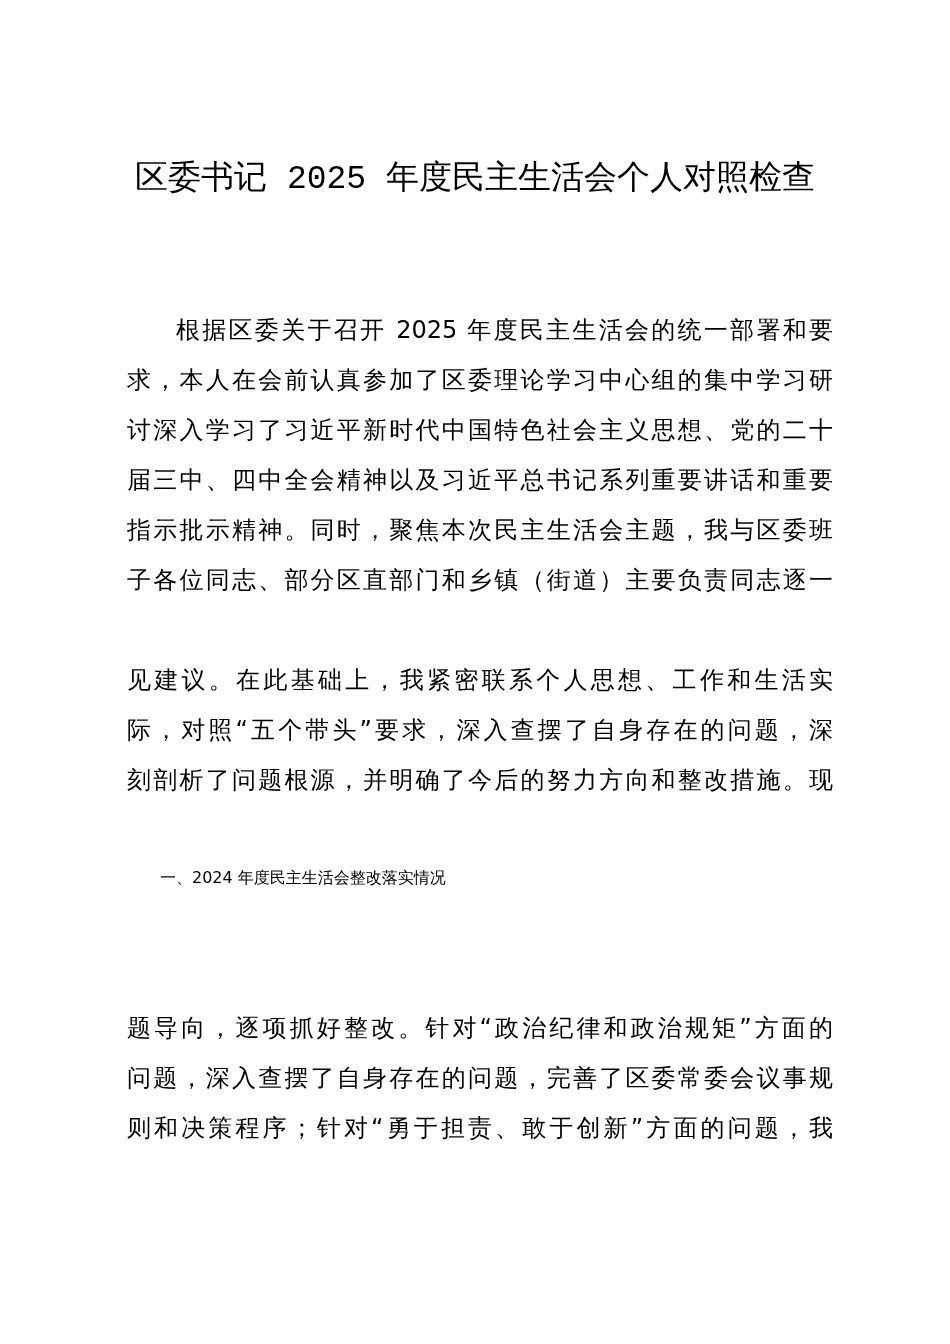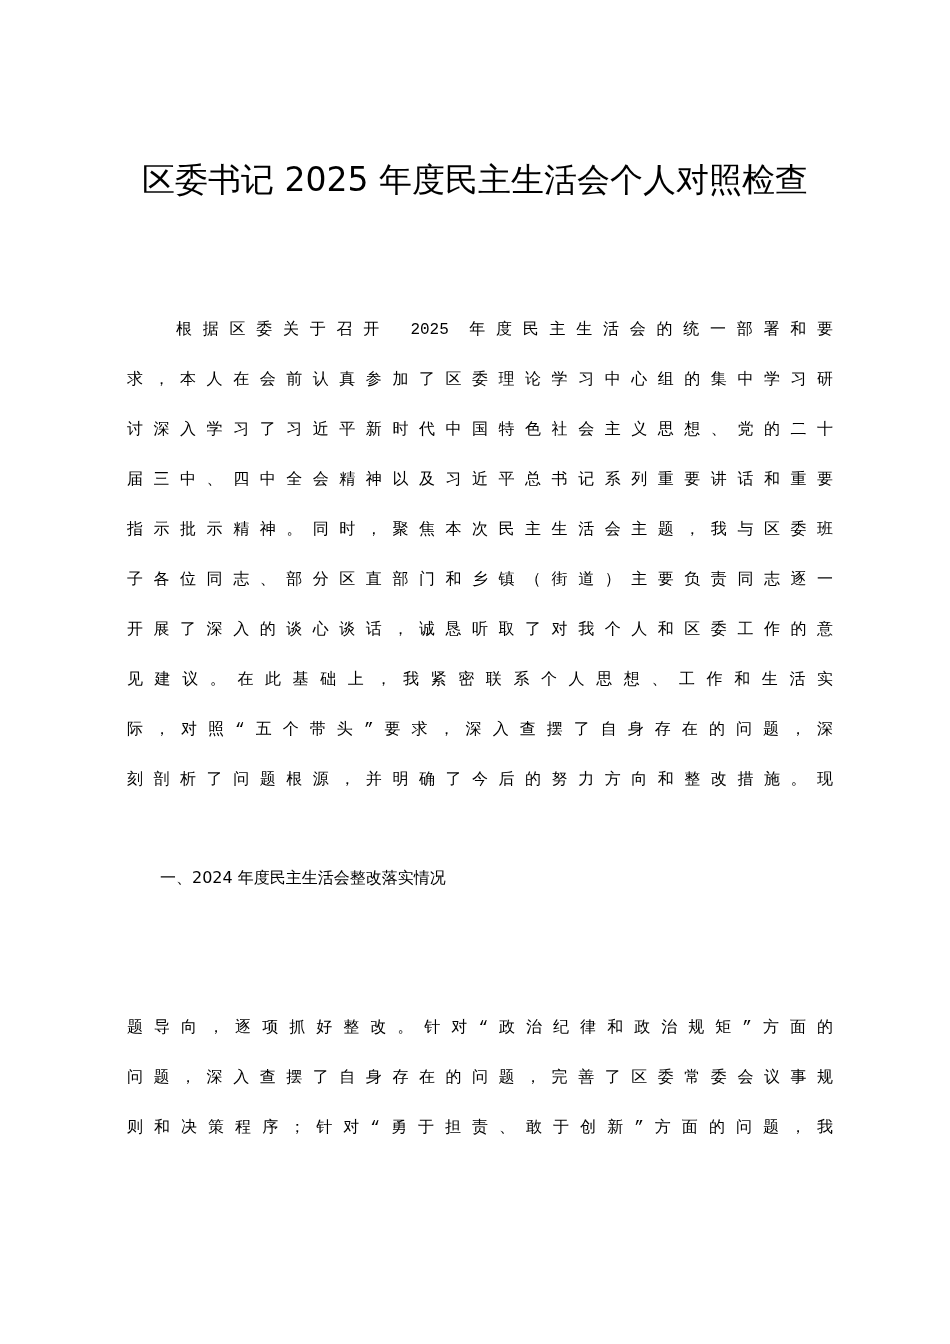--- a/index.html
+++ b/index.html
@@ -24,33 +24,33 @@
       background: #ffffff;
     }
     .title {
       position: absolute;
       left: 100px;
       width: 750px;
       text-align: center;
       font-size: 33px;
       line-height: 40px;
       white-space: nowrap;
+      font-family: Liberation Mono, monospace;
     }
     .title-line-1 { top: 160px; }
     .title-line-2 { top: 209px; }
     .line {
       position: absolute;
       left: 127px;
       width: 706px;
-      font-size: 16px;
+      font-size: 24px;
       line-height: 32px;
       white-space: nowrap;
       text-align: justify;
       text-align-last: justify;
-      font-family: Liberation Mono, monospace;
     }
     .line.last {
       text-align-last: left;
     }
     .line.indent {
       left: 176px;
       width: 657px;
     }
     .heading-line {
       position: absolute;
@@ -66,21 +66,20 @@
 <div class="page">
 
   <div class="title title-line-1">区委书记 2025 年度民主生活会个人对照检查</div>
 
   <div class="line indent" style="top:314px;">根据区委关于召开 2025 年度民主生活会的统一部署和要</div>
   <div class="line" style="top:364px;">求，本人在会前认真参加了区委理论学习中心组的集中学习研</div>
   <div class="line" style="top:414px;">讨深入学习了习近平新时代中国特色社会主义思想、党的二十</div>
   <div class="line" style="top:464px;">届三中、四中全会精神以及习近平总书记系列重要讲话和重要</div>
   <div class="line" style="top:564px;">子各位同志、部分区直部门和乡镇（街道）主要负责同志逐一</div>
   <div class="line" style="top:514px;">指示批示精神。同时，聚焦本次民主生活会主题，我与区委班</div>
-  <div class="line" style="top:614px;">开展了深入的谈心谈话，诚恳听取了对我个人和区委工作的意</div>
   <div class="line" style="top:664px;">见建议。在此基础上，我紧密联系个人思想、工作和生活实</div>
   <div class="line" style="top:714px;">际，对照“五个带头”要求，深入查摆了自身存在的问题，深</div>
   <div class="line" style="top:764px;">刻剖析了问题根源，并明确了今后的努力方向和整改措施。现</div>
 
   <div class="heading-line" style="top:862px;">一、2024 年度民主生活会整改落实情况</div>
 
   <div class="line" style="top:1012px;">题导向，逐项抓好整改。针对“政治纪律和政治规矩”方面的</div>
   <div class="line" style="top:1062px;">问题，深入查摆了自身存在的问题，完善了区委常委会议事规</div>
   <div class="line" style="top:1112px;">则和决策程序；针对“勇于担责、敢于创新”方面的问题，我</div>
 

